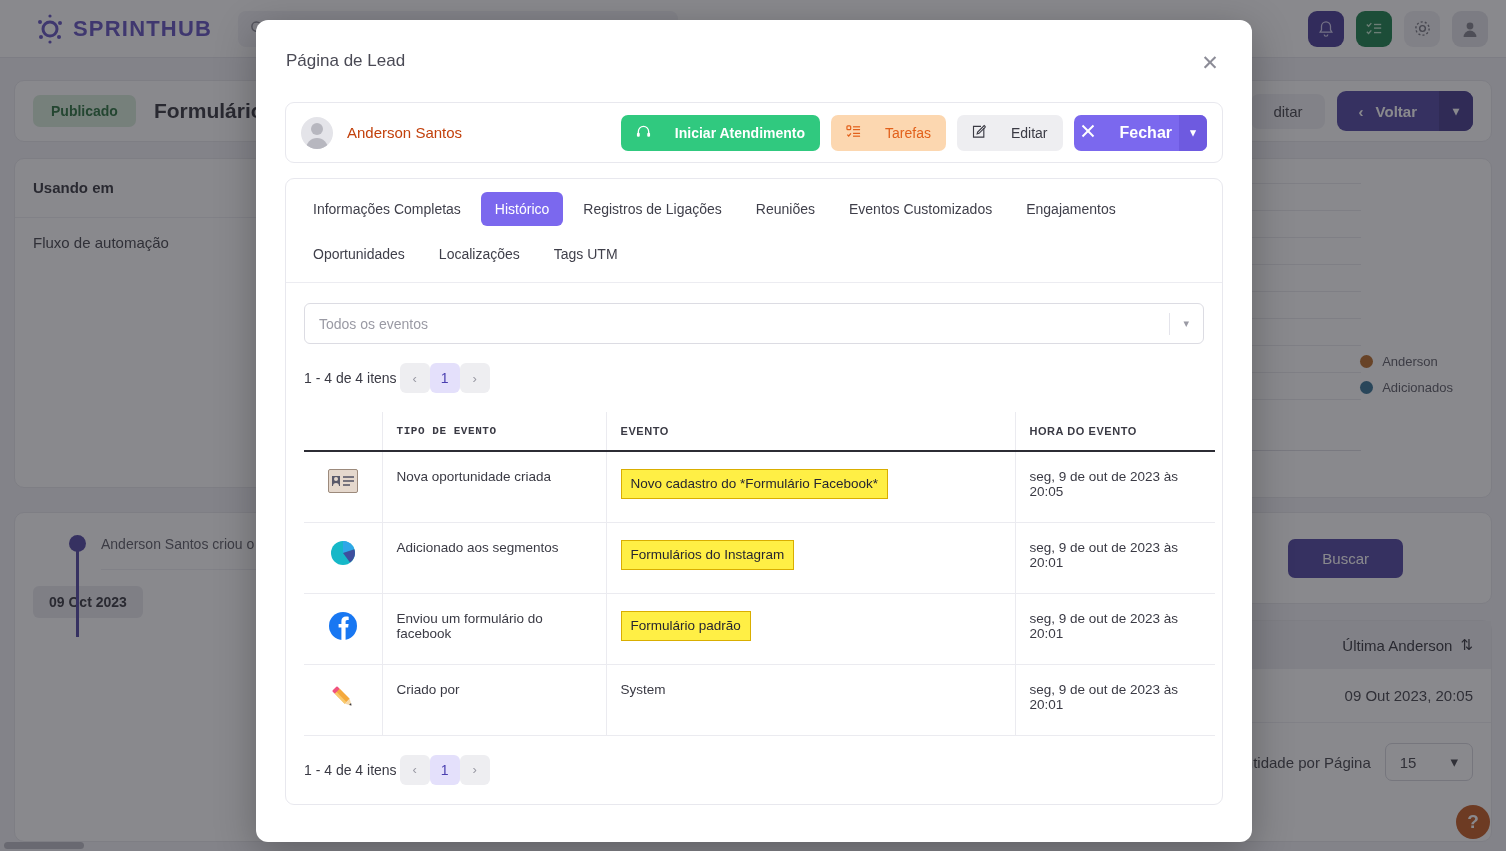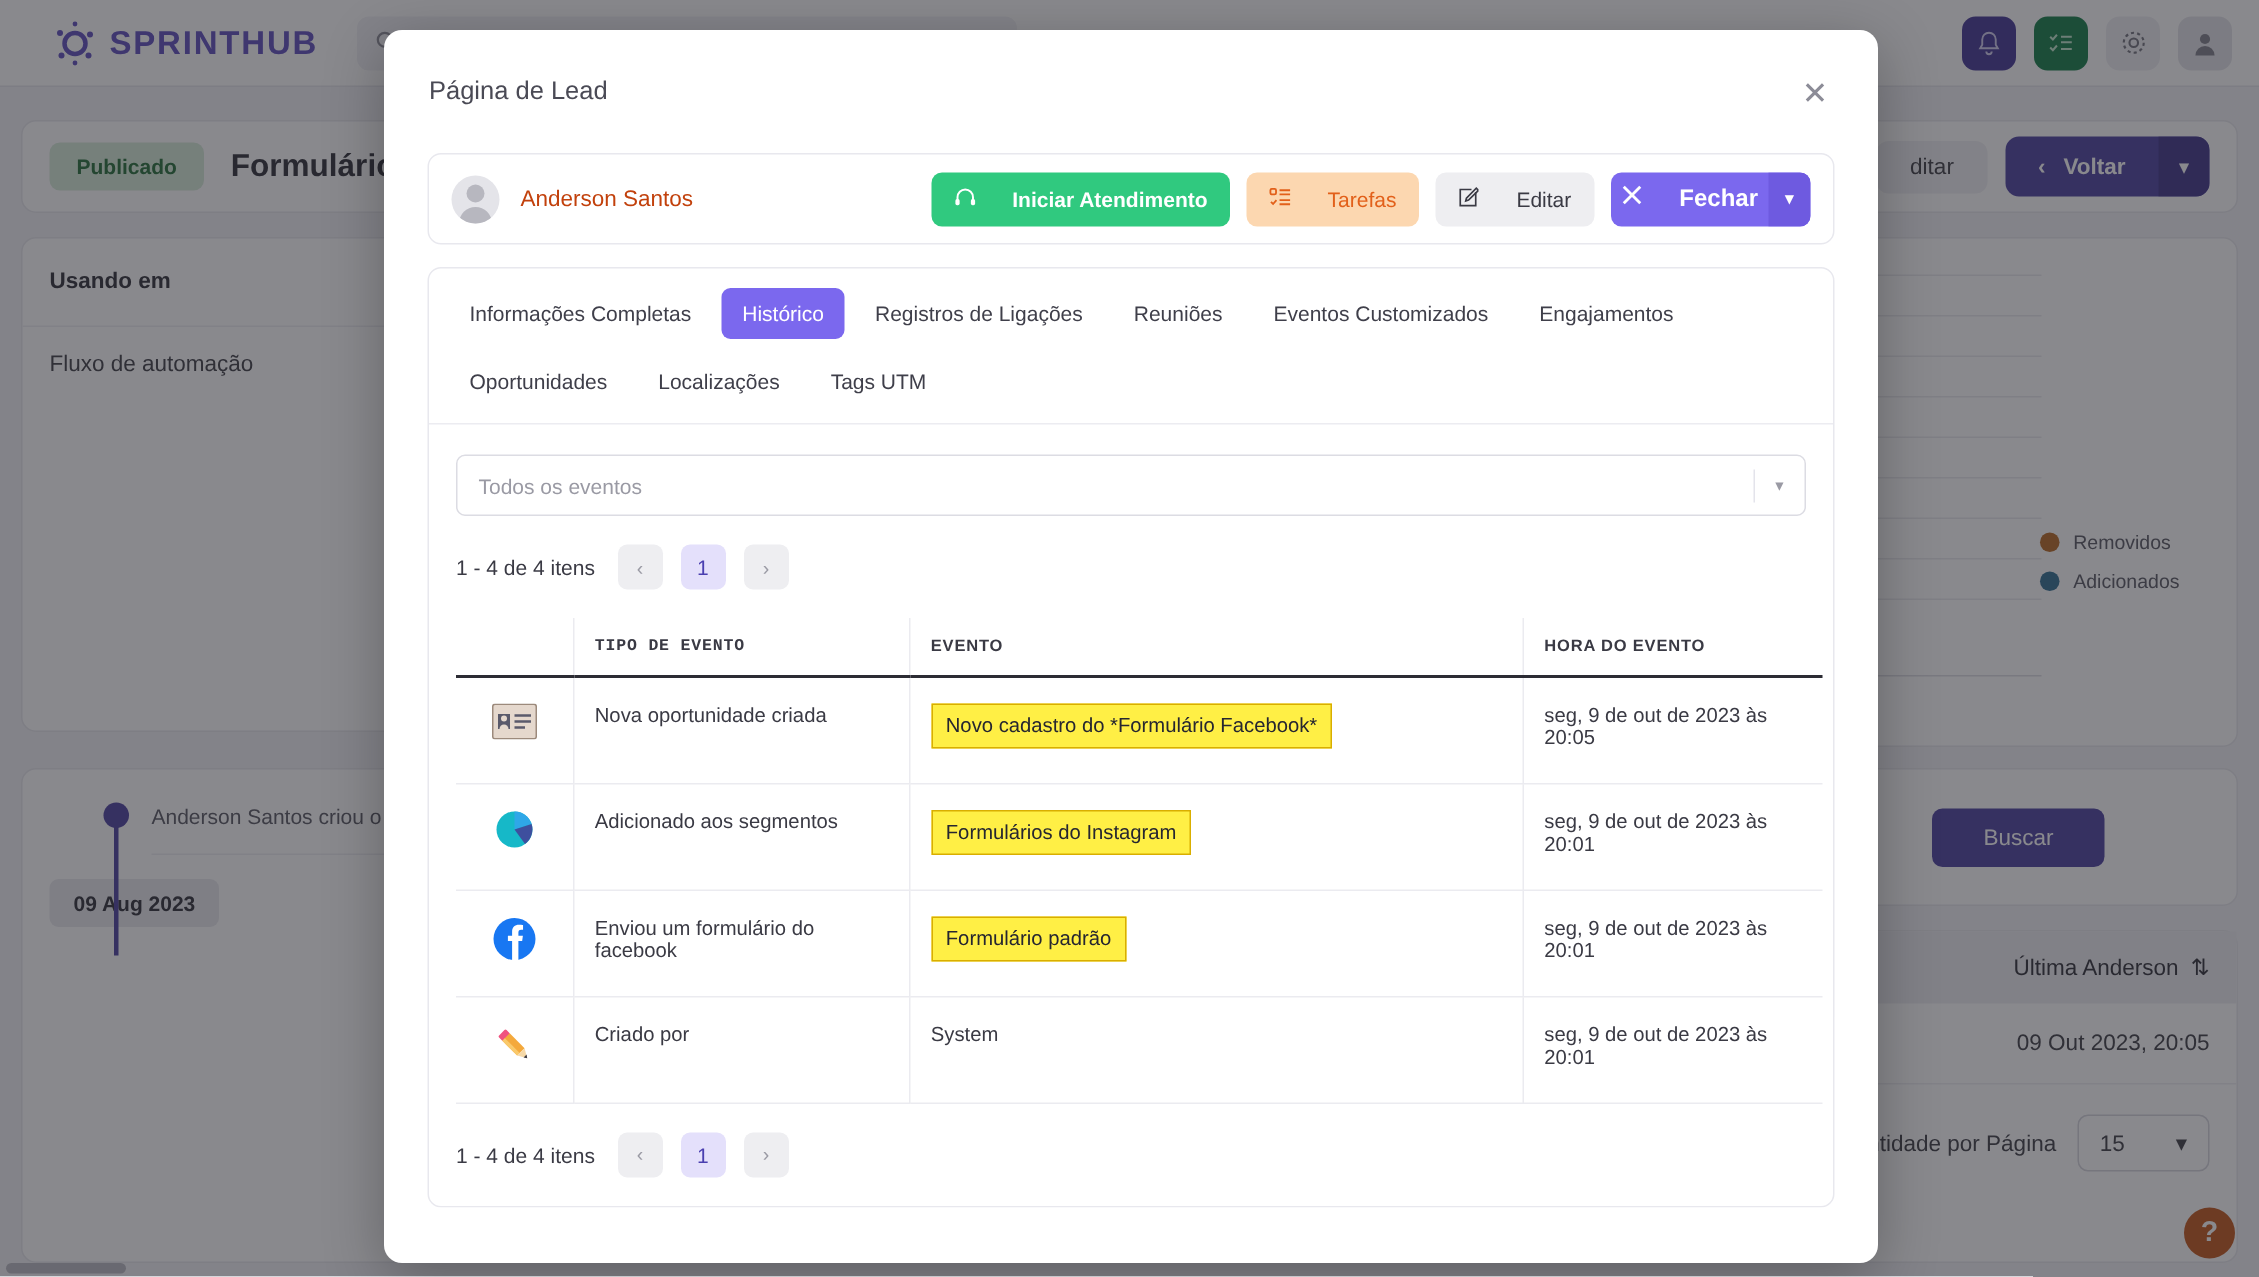--- a/index.html
+++ b/index.html
@@ -194,21 +194,21 @@
   .filter-select {
     height: 41px; border: 1px solid #dcdce3; border-radius: 6px;
     display: flex; align-items: center; padding: 0 14px;
     font-size: 14px; color: #9a9aa4;
   }
   .filter-select .chev {
     margin-left: auto; padding-left: 13px; border-left: 1px solid #e4e4eb;
     color: #9a9aa4; font-size: 11px; height: 22px; display: flex; align-items: center;
   }
 
-  .pager { display: flex; align-items: center; gap: 12px; padding: 19px 18px; }
+  .pager { display: flex; align-items: center; padding: 19px 18px; }
   .pager-label { font-size: 14px; color: #3a3a44; margin-right: 3px; }
   .pg-btn {
     width: 30px; height: 30px; border-radius: 6px; background: #eeeef1;
     display: flex; align-items: center; justify-content: center;
     font-size: 13px; color: #9a9aa4;
   }
   .pg-btn.cur { background: #e4e0fb; color: #4a3fb0; font-size: 14px; }
 
   table.hist { width: 100%; border-collapse: collapse; table-layout: fixed; }
   table.hist th {
@@ -314,21 +314,21 @@
     <div class="bg-card bg-left-card">
       <div class="sect-title">Usando em</div>
       <div class="row-line">Fluxo de automação</div>
     </div>
 
     <div class="bg-card bg-activity-card">
       <div class="timeline">
         <span class="tl-line"></span>
         <span class="tl-dot"></span>
         <div class="tl-text">Anderson Santos criou o segmento</div>
-        <span class="tl-date">09 Aug 2023</span>
+        <span class="tl-date">09 Oct 2023</span>
       </div>
     </div>
 
     <div class="bg-card bg-right-card">
       <div class="chart-area">
         <span class="grid-l" style="top:0"></span>
         <span class="grid-l" style="top:27px"></span>
         <span class="grid-l" style="top:54px"></span>
         <span class="grid-l" style="top:81px"></span>
         <span class="grid-l" style="top:108px"></span>
@@ -339,21 +339,21 @@
         <svg class="series-blue" viewBox="0 0 100 100" preserveAspectRatio="none">
           <polyline points="0,100 100,3" fill="none" stroke="#2b6b8f" stroke-width="2.2" vector-effect="non-scaling-stroke"></polyline>
         </svg>
         <span class="series-orange"></span>
         <span class="axis-x"></span>
         <span class="xtick" style="left:-6px">0</span>
         <span class="xtick" style="left:calc(62% - 22px)">09/10</span>
         <div class="chart-legend">
           <div class="leg-item">
             <span class="leg-dot" style="background:#b5651d"></span>
-            <span>Removidos</span>
+            <span>Anderson</span>
           </div>
           <div class="leg-item">
             <span class="leg-dot" style="background:#2b6b8f"></span>
             <span>Adicionados</span>
           </div>
         </div>
       </div>
     </div>
 
     <div class="bg-card bg-search-card">

